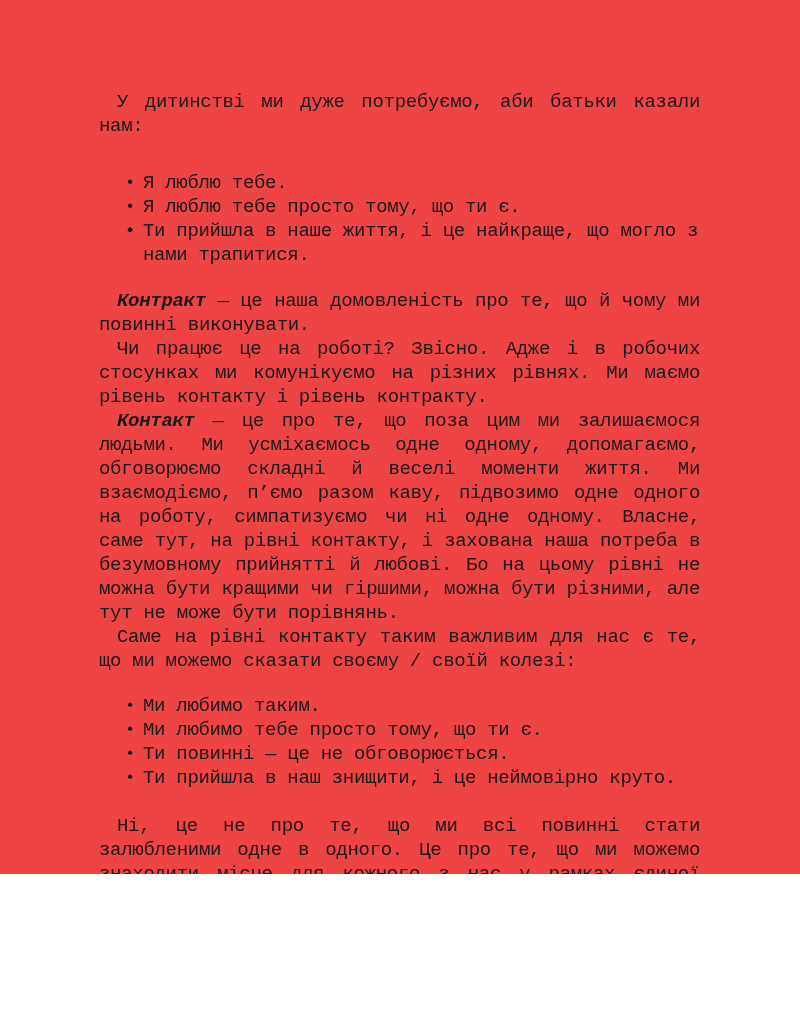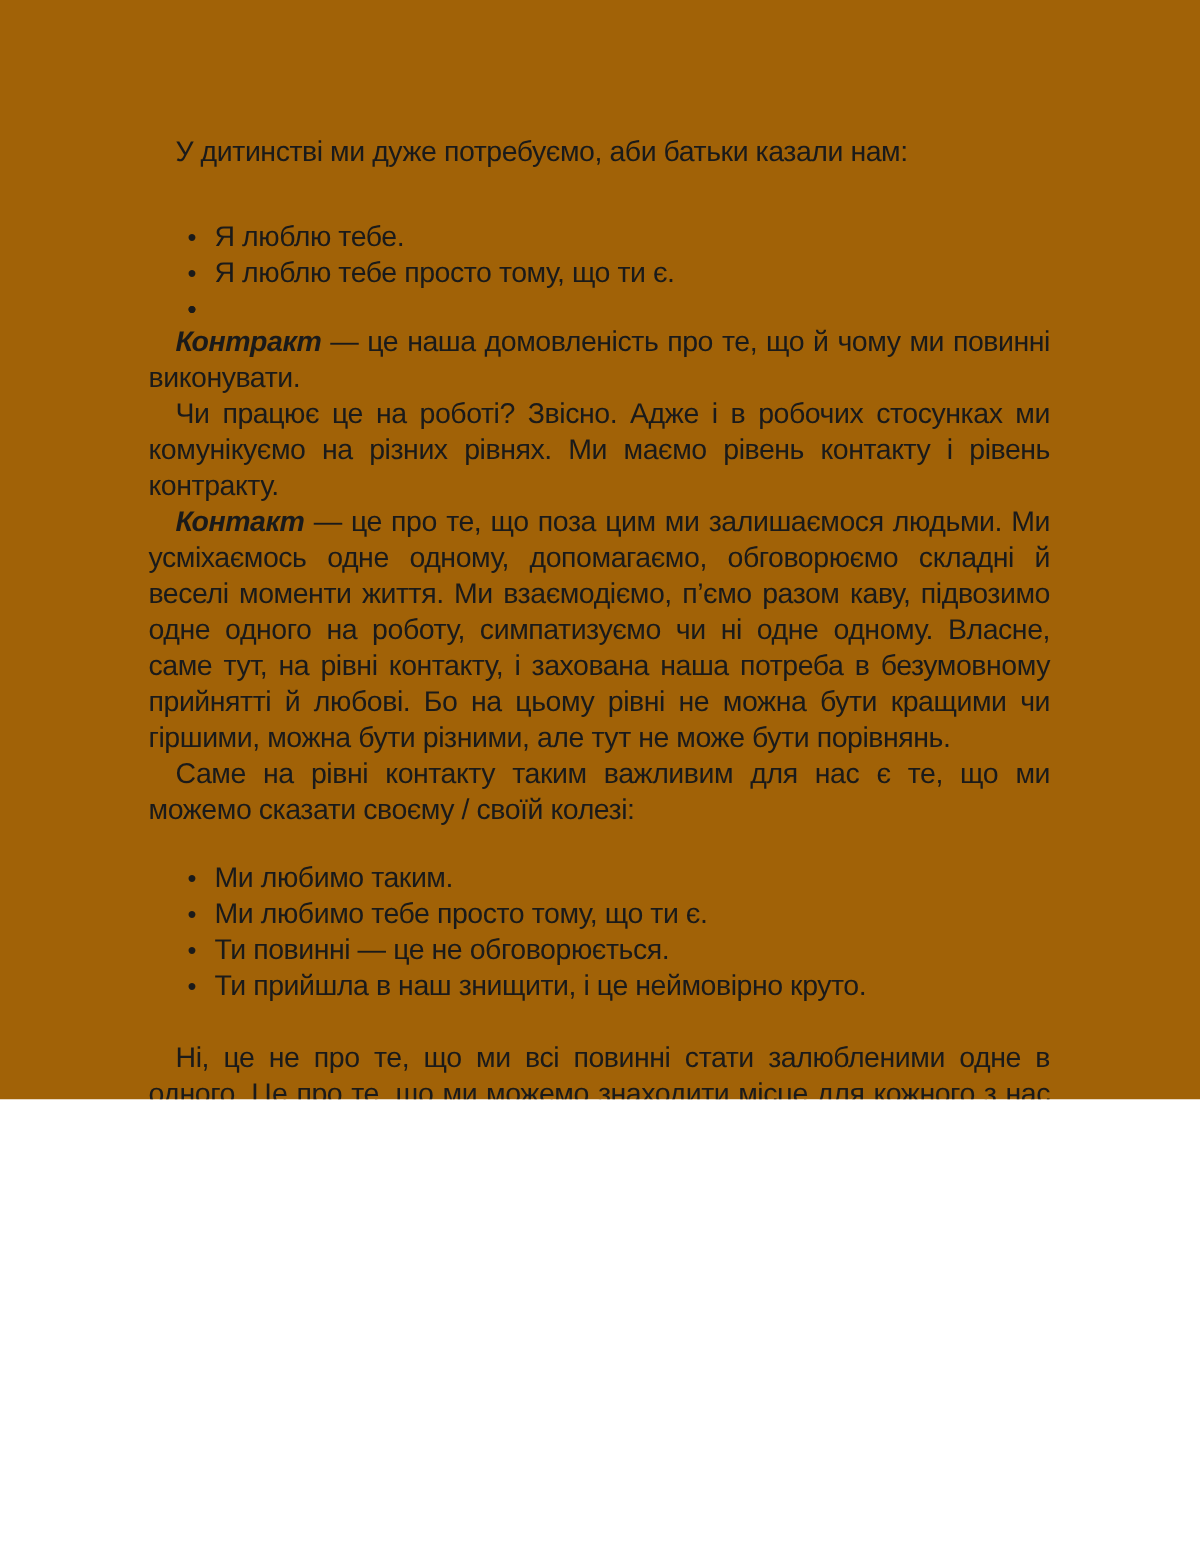--- a/index.html
+++ b/index.html
@@ -3,24 +3,24 @@
 <meta charset="utf-8">
 <style>
   html, body {
     margin: 0;
     padding: 0;
     background: #ffffff;
   }
   .page {
     position: relative;
     width: 800px;
-    height: 733px;
-    background: #a16207;
+    height: 874px;
+    background: #ef4444;
     overflow: hidden;
-    font-family: Liberation Sans, sans-serif;
+    font-family: Liberation Mono, monospace;
     color: #1a1a1a;
   }
   .body-text {
     position: absolute;
     left: 99px;
     top: 90px;
     width: 601px;
     font-size: 19px;
     line-height: 24px;
     letter-spacing: -0.3px;
@@ -68,20 +68,21 @@
       </li>
       <li>
         <span class="bullet">•</span>
         <span>Я люблю тебе просто тому, що ти є.</span>
       </li>
       <li>
         <span class="bullet">•</span>
       </li>
       <li>
         <span class="bullet">•</span>
+        <span>Ти прийшла в наше життя, і це найкраще, що могло з нами трапитися.</span>
       </li>
     </ul>
 
 
     <p><span class="term">Контракт</span><span> — це наша домовленість про те, що й чому ми повинні виконувати.</span></p>
 
     <p>Чи працює це на роботі? Звісно. Адже і в робочих стосунках ми комунікуємо на різних рівнях. Ми маємо рівень контакту і рівень контракту.</p>
 
     <p><span class="term">Контакт</span><span> — це про те, що поза цим ми залишаємося людьми. Ми усміхаємось одне одному, допомагаємо, обговорюємо складні й веселі моменти життя. Ми взаємодіємо, п’ємо разом каву, підвозимо одне одного на роботу, симпатизуємо чи ні одне одному. Власне, саме тут, на рівні контакту, і захована наша потреба в безумовному прийнятті й любові. Бо на цьому рівні не можна бути кращими чи гіршими, можна бути різними, але тут не може бути порівнянь.</span></p>
 

